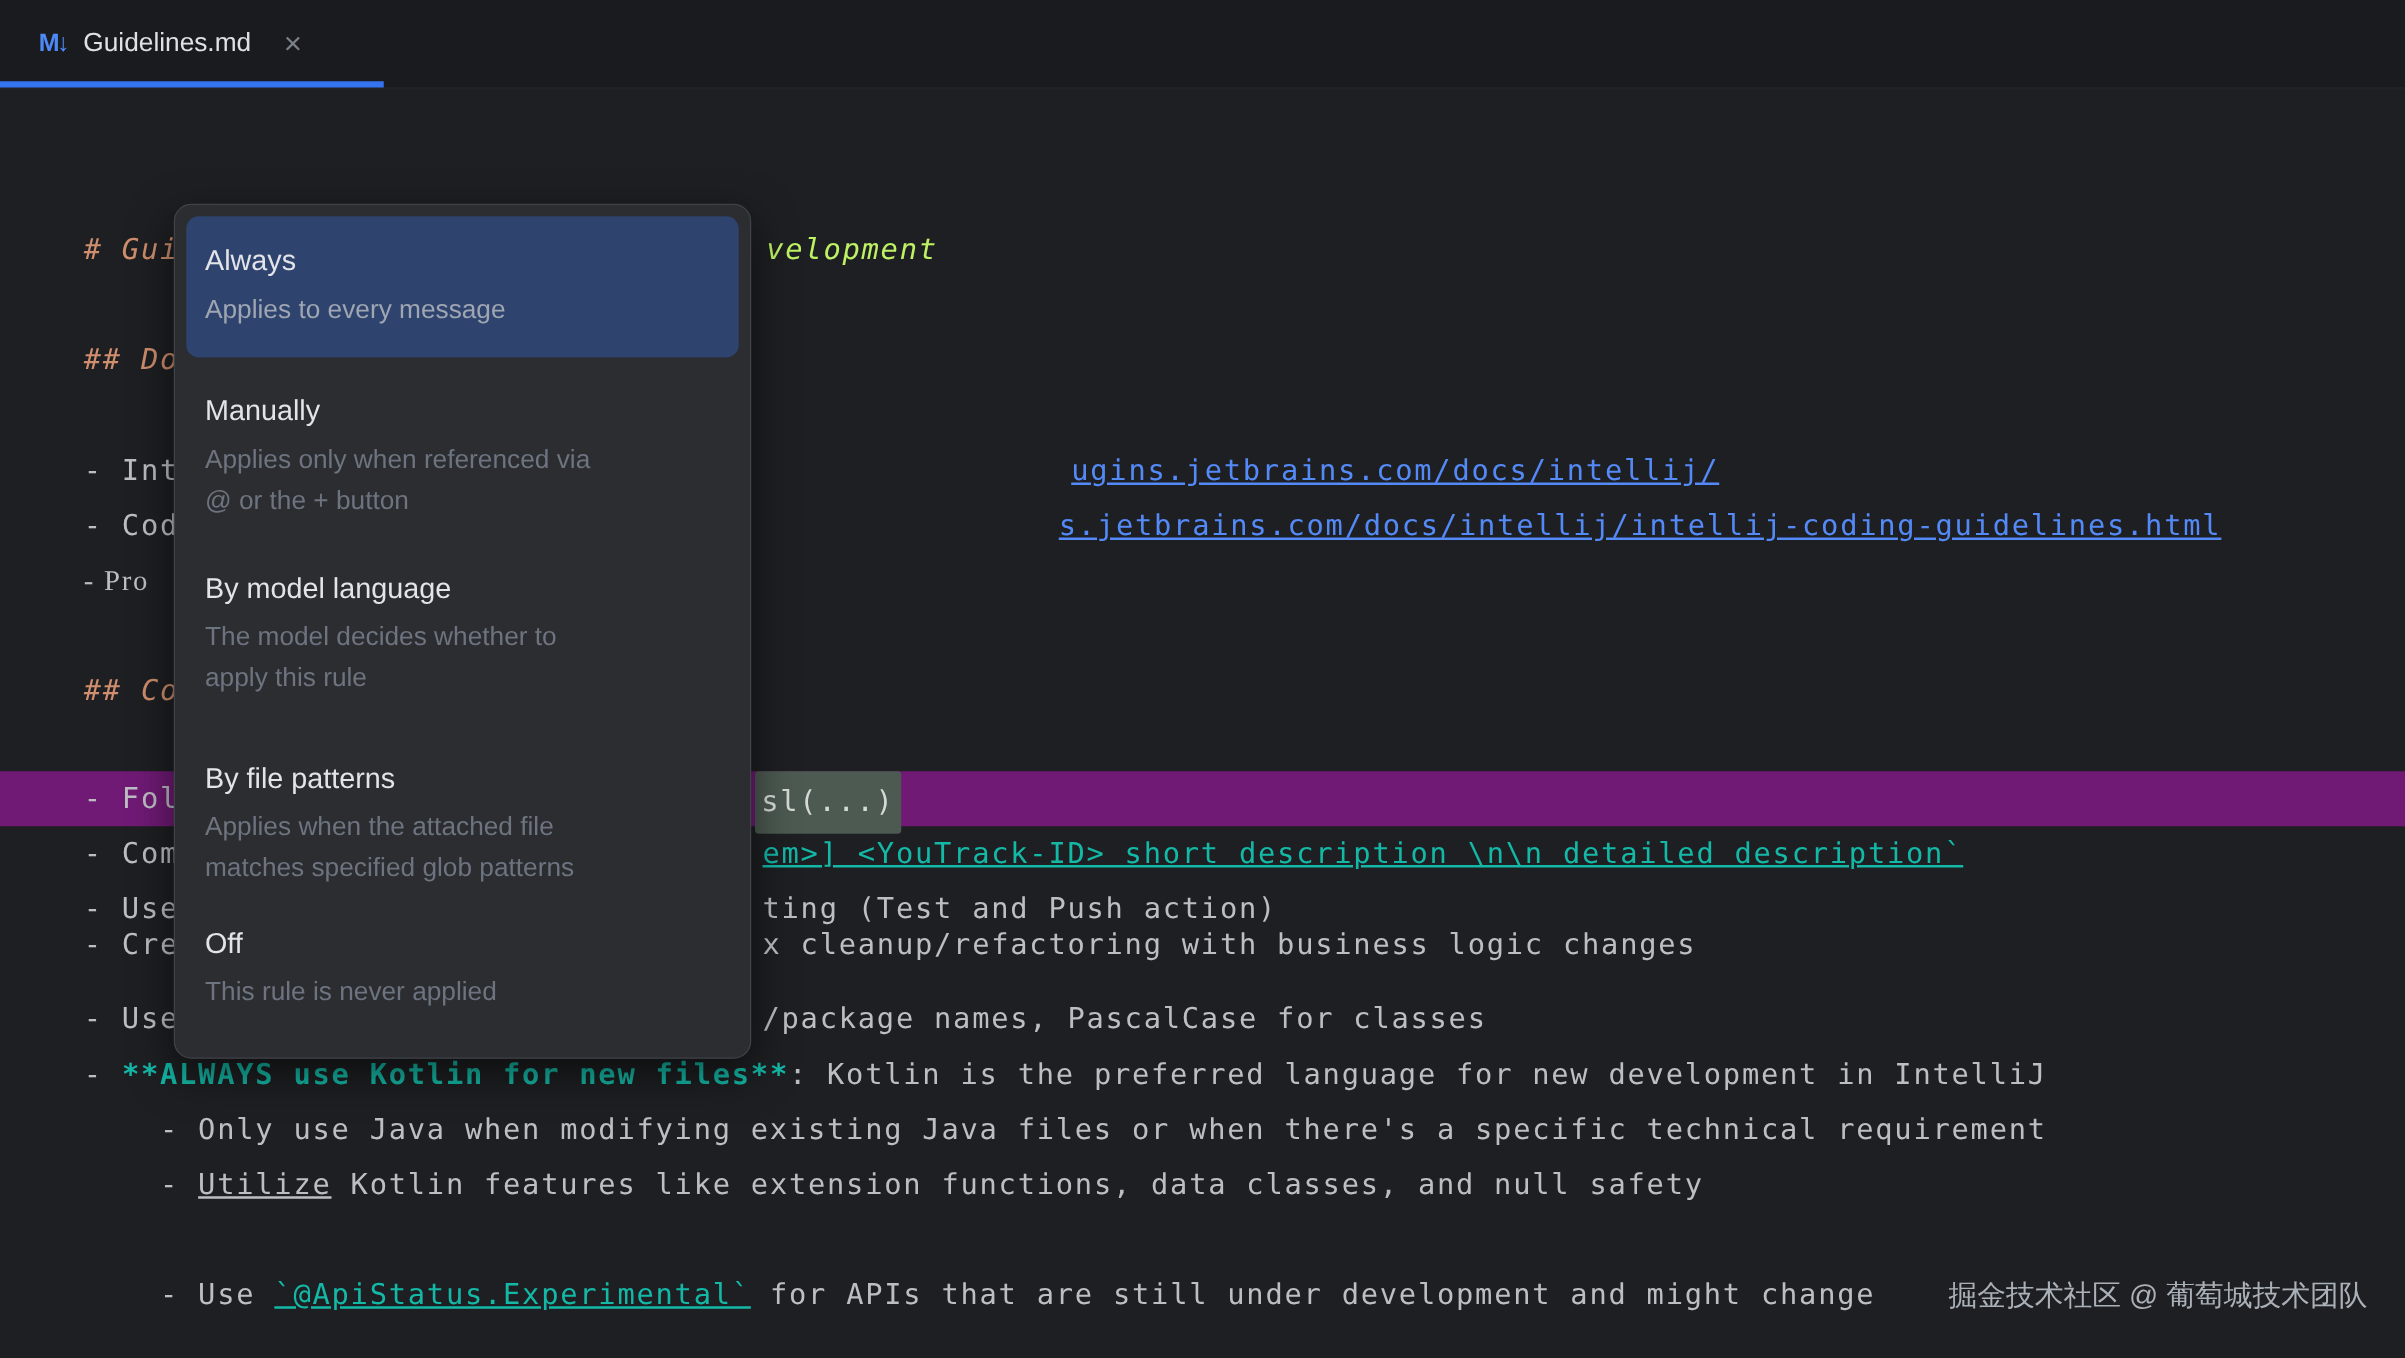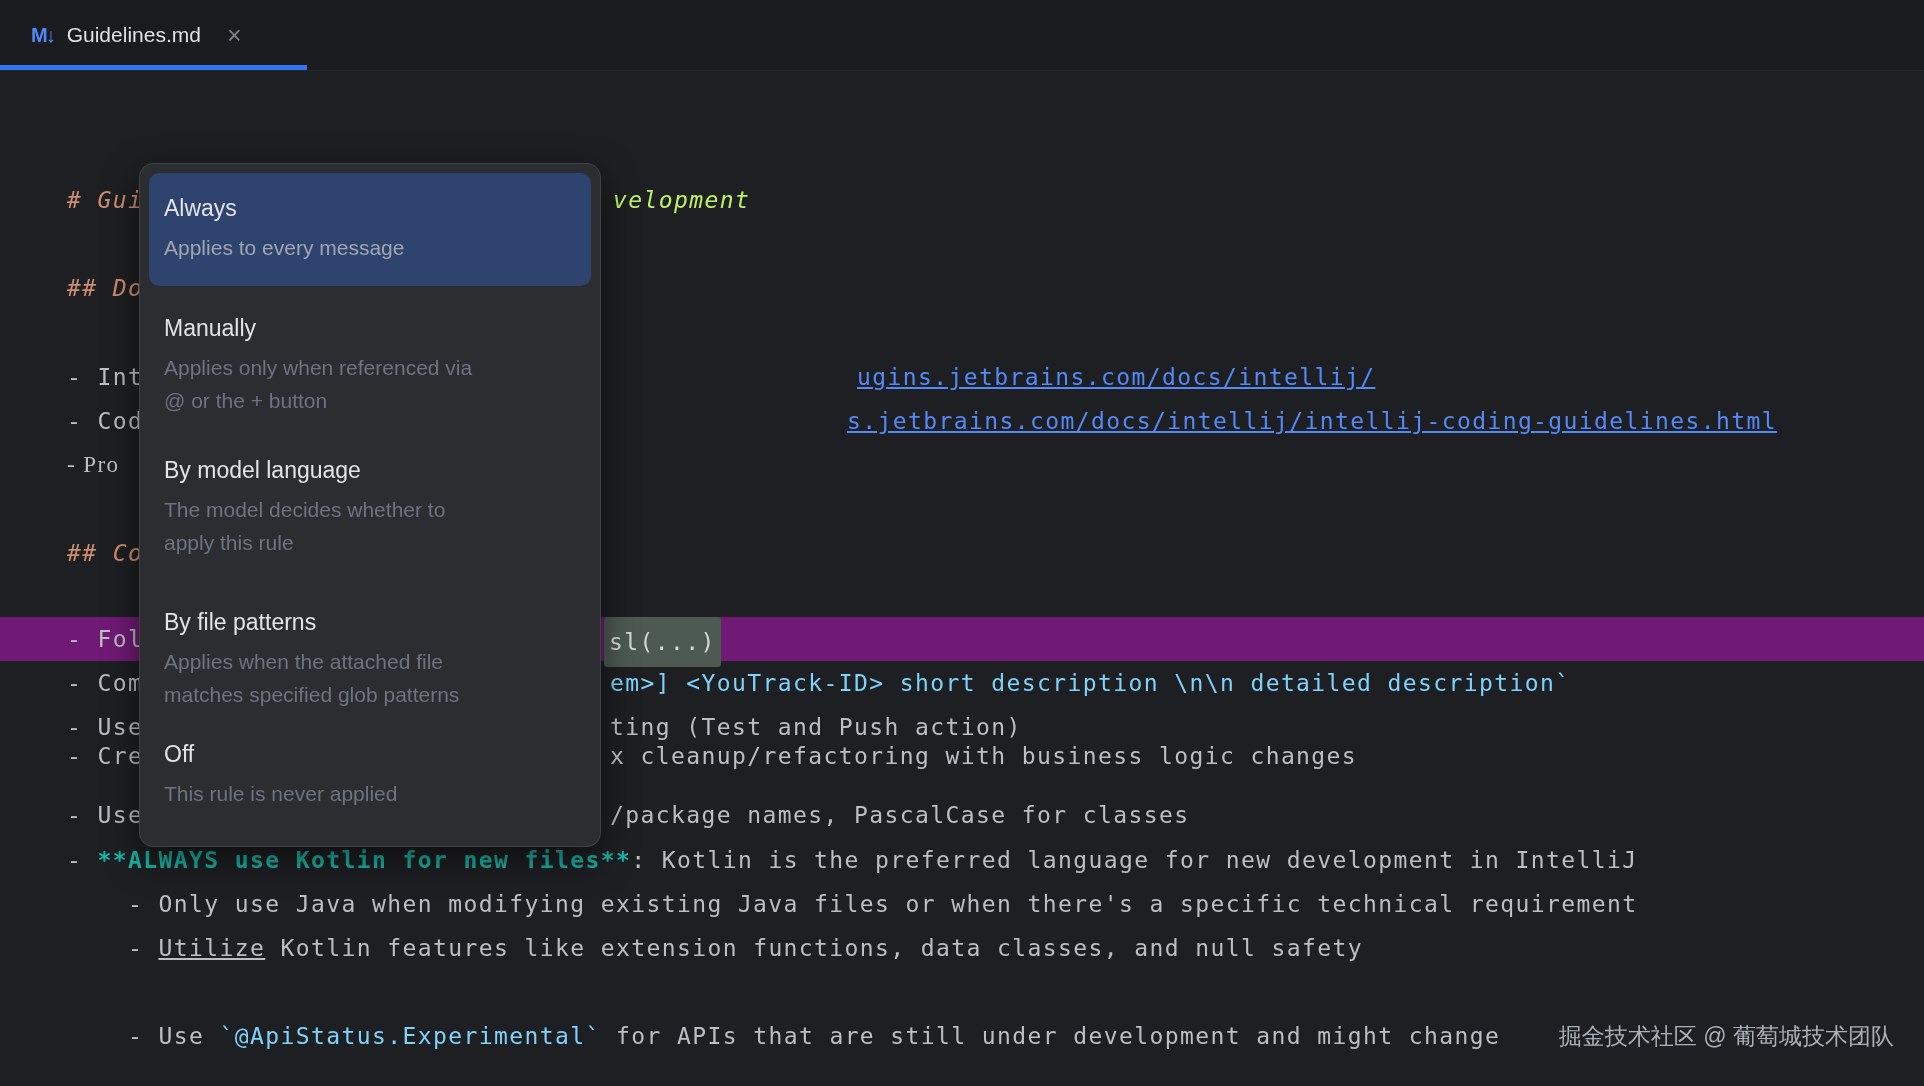--- a/index.html
+++ b/index.html
@@ -72,21 +72,21 @@
   .editor-line {
     position: absolute; left: 0; width: 100%; height: 44px; line-height: 44px;
     white-space: pre;
   }
   .editor-line.hl { background: #701a75; }
   .editor-line .flow { position: absolute; left: 67px; top: 0; }
   .seg.abs { position: absolute; top: 0; }
   .seg.heading { color: #cf8e6d; font-style: italic; }
   .seg.heading-em { color: #bef264; font-style: italic; }
   .seg.link { color: #548af7; text-decoration: underline; cursor: pointer; }
-  .seg.code { color: #7dd3fc; }
+  .seg.code { color: #14b8a6; text-decoration: underline; }
   .seg.bold { font-weight: bold; color: #14b8a6; }
   .seg.uline { text-decoration: underline; }
   .seg.chip {
     background: #4c5a51; color: #d6dad6;
     border-radius: 3px; padding: 3px 5px;
   }
 
   
   .popup {
     position: absolute; left: 139px; top: 163px; width: 462px; height: 684px;

